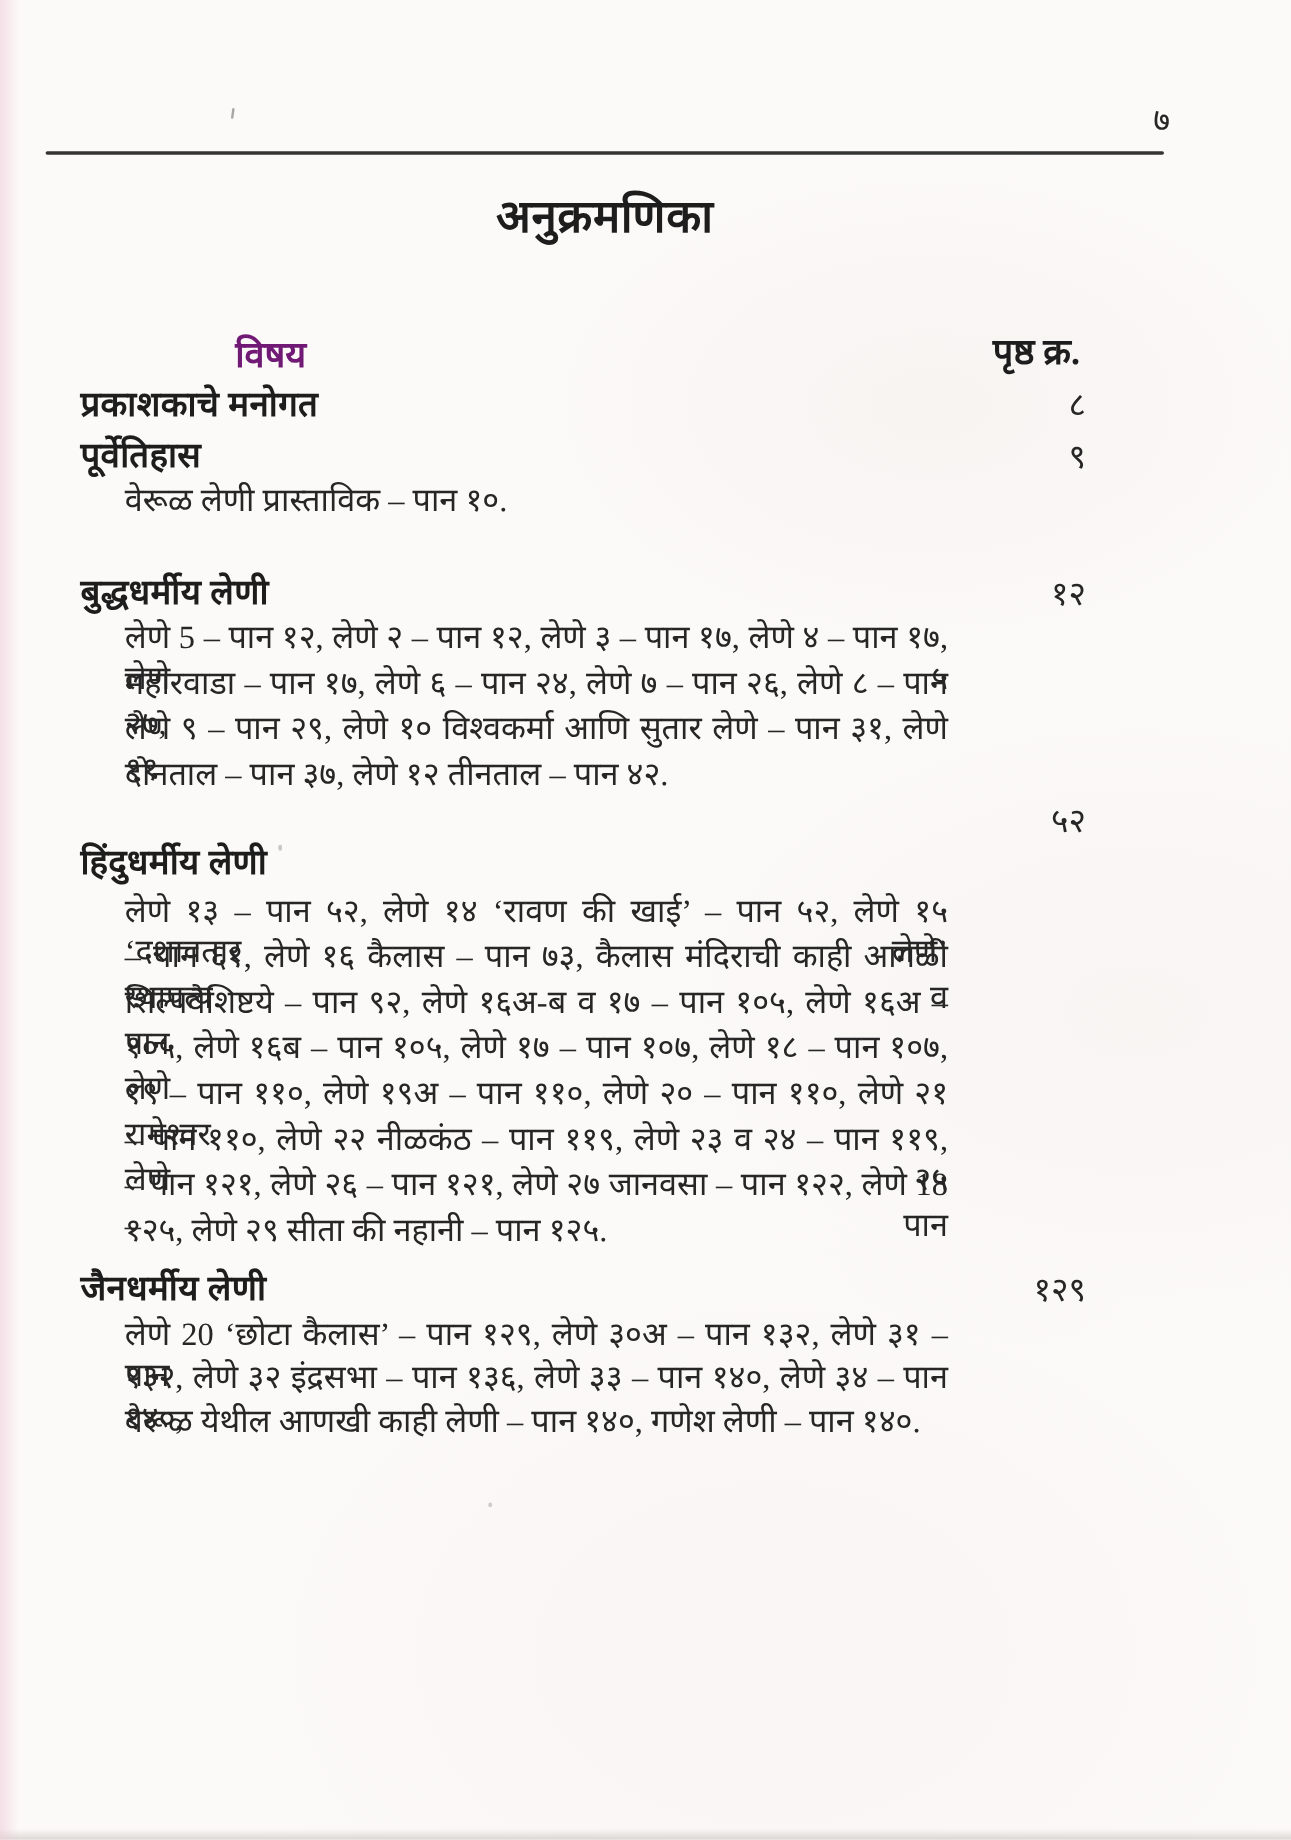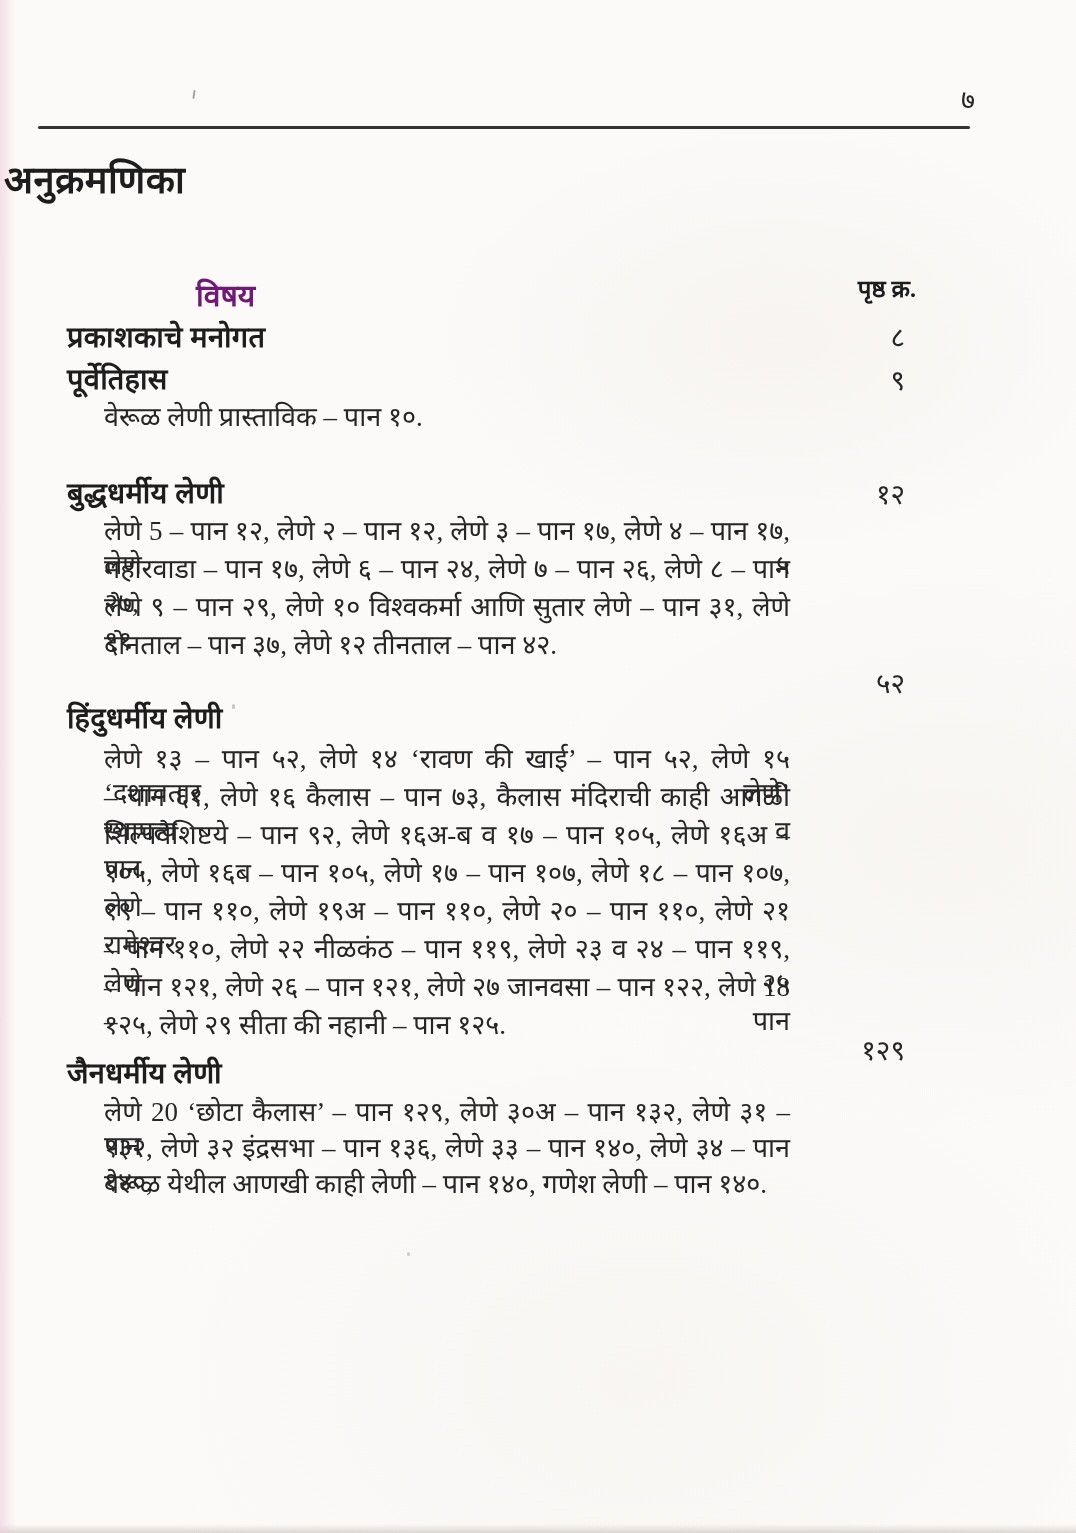--- a/index.html
+++ b/index.html
@@ -21,30 +21,31 @@
   .corner-num{
     top:80px; left:948px; width:40px;
     font-size:27px; text-align:center; color:#262626;
   }
   .rule{
     top:126px; left:38px; width:932px; height:3px;
     background:#343434; border-radius:2px;
   }
   .title{
     top:152px; left:4px; width:1000px;
+    text-align:center;
     font-size:38px; font-weight:bold; color:#1d1d1d;
     letter-spacing:0.5px;
   }
   .col-subject{
     top:274px; left:196px;
     font-size:30px; font-weight:bold; color:#701a75;
   }
   .col-page{
-    top:271px; right:160px;
-    font-size:24px; font-weight:bold; color:#1d1d1d;
+    top:271px; right:176px;
+    font-size:30px; font-weight:bold; color:#1d1d1d;
   }
   .row-label{
     font-size:29px; font-weight:bold; color:#1d1d1d;
     left:67px; letter-spacing:0.3px;
   }
   .row-page{
     font-size:28px; color:#262626;
     right:171px; text-align:right;
   }
   .pline{
@@ -91,16 +92,16 @@
 <div class="abs pline just" style="top:742px">लेणे १३ – पान ५२, लेणे १४ ‘रावण की खाई’ – पान ५२, लेणे १५ ‘दशावतार लेणे’</div>
 <div class="abs pline just" style="top:780px">– पान ६१, लेणे १६ कैलास – पान ७३, कैलास मंदिराची काही आगळी स्थापत्य व</div>
 <div class="abs pline just" style="top:818px">शिल्पवैशिष्टये – पान ९२, लेणे १६अ-ब व १७ – पान १०५, लेणे १६अ – पान</div>
 <div class="abs pline just" style="top:856px">१०५, लेणे १६ब – पान १०५, लेणे १७ – पान १०७, लेणे १८ – पान १०७, लेणे</div>
 <div class="abs pline just" style="top:894px">१९ – पान ११०, लेणे १९अ – पान ११०, लेणे २० – पान ११०, लेणे २१ रामेश्वर</div>
 <div class="abs pline just" style="top:932px">– पान ११०, लेणे २२ नीळकंठ – पान ११९, लेणे २३ व २४ – पान ११९, लेणे २५</div>
 <div class="abs pline just" style="top:970px">– पान १२१, लेणे २६ – पान १२१, लेणे २७ जानवसा – पान १२२, लेणे 18 – पान</div>
 <div class="abs pline last" style="top:1008px">१२५, लेणे २९ सीता की नहानी – पान १२५.</div>
 
 <div class="abs row-label" style="top:1052px">जैनधर्मीय लेणी</div>
-<div class="abs row-page" style="top:1030px">१२९</div>
+<div class="abs row-page" style="top:1054px">१२९</div>
 <div class="abs pline just" style="top:1095px">लेणे 20 ‘छोटा कैलास’ – पान १२९, लेणे ३०अ – पान १३२, लेणे ३१ – पान</div>
 <div class="abs pline just" style="top:1131px">१३२, लेणे ३२ इंद्रसभा – पान १३६, लेणे ३३ – पान १४०, लेणे ३४ – पान १४०,</div>
 <div class="abs pline last" style="top:1167px">वेरूळ येथील आणखी काही लेणी – पान १४०, गणेश लेणी – पान १४०.</div>
 
 </body></html>

